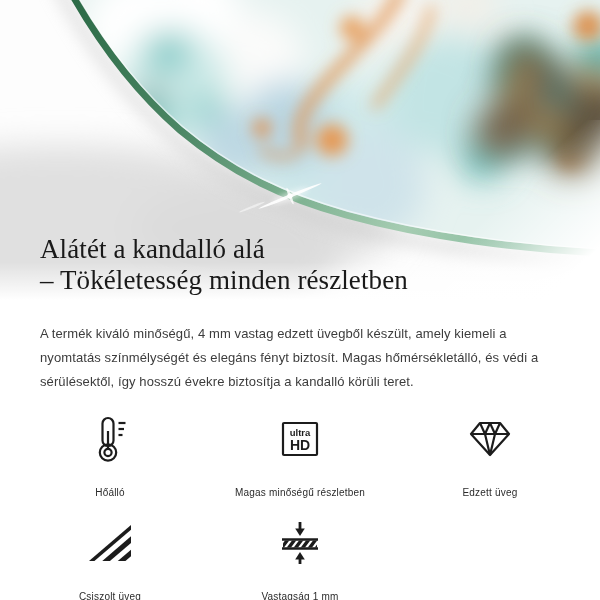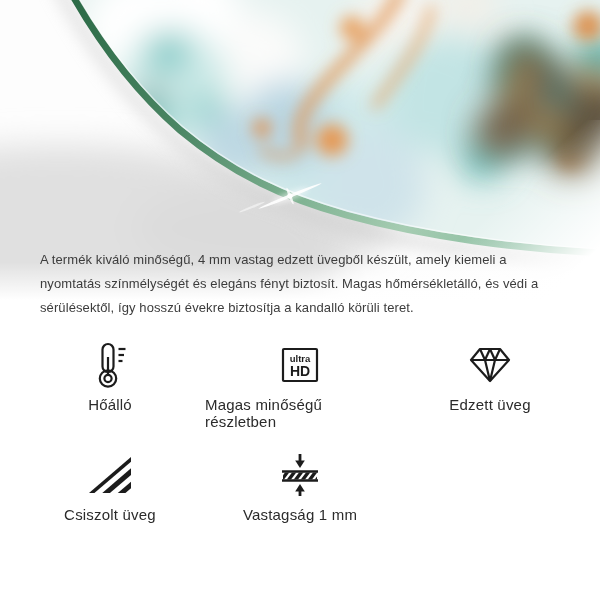--- a/index.html
+++ b/index.html
@@ -8,30 +8,30 @@
     font-family:"Liberation Sans",sans-serif;color:#1a1a1a;position:relative;
   }
   .hero{position:relative;width:600px;height:300px;}
   .hero svg{display:block;}
   .content{position:relative;margin-top:-66px;padding:0 40px;z-index:2;}
   h1{
     margin:0;font-family:"Liberation Serif",serif;font-weight:400;
     font-size:27px;line-height:31px;color:#191919;letter-spacing:.1px;
   }
   .description{
-    margin:14px 0 0;font-size:13px;line-height:24px;color:#3c3c3c;
+    margin:26px 0 0;font-size:13px;line-height:24px;color:#3c3c3c;
     max-width:532px;letter-spacing:.1px;
   }
   .features{
     margin:22px -25px 0;display:grid;grid-template-columns:repeat(3,1fr);
     row-gap:22px;
   }
   .feature{display:flex;flex-direction:column;align-items:center;}
   .icon-box{height:46px;display:flex;align-items:center;justify-content:center;}
-  .feature-label{margin-top:8px;font-size:15px;color:#2b2b2b;letter-spacing:.2px;}
+  .feature-label{margin-top:25px;font-size:10px;color:#2b2b2b;letter-spacing:.2px;}
   .ico{stroke:#1c1c1c;fill:none;stroke-width:2.2;}
 </style>
 </head>
 <body>
 
 <div class="hero">
 <svg width="600" height="300" viewBox="0 0 600 300" xmlns="http://www.w3.org/2000/svg">
   <defs>
     <clipPath id="plate">
       <path d="M62,-24 C96,40 134,90 180,130 C234,175 286,198 346,215 C426,237 520,249 602,253 L602,-24 Z"></path>
@@ -132,20 +132,24 @@
     <circle r="2.6" fill="#ffffff"></circle>
   </g>
   <ellipse cx="252" cy="207" rx="14" ry="1.2" transform="rotate(-22 252 207)" fill="#ffffff" opacity=".5"></ellipse>
 
   <rect x="360" y="120" width="240" height="180" fill="url(#fadeGrad)"></rect>
   <rect x="0" y="262" width="600" height="38" fill="url(#bottomBlend)"></rect>
 </svg>
 </div>
 
 <div class="content">
+  <h1>
+    <div>Alátét a kandalló alá</div>
+    <div>– Tökéletesség minden részletben</div>
+  </h1>
 
   <p class="description">A termék kiváló minőségű, 4 mm vastag edzett üvegből készült, amely kiemeli a nyomtatás színmélységét és elegáns fényt biztosít. Magas hőmérsékletálló, és védi a sérülésektől, így hosszú évekre biztosítja a kandalló körüli teret.</p>
 
   <div class="features">
 
     <div class="feature">
       <div class="icon-box">
         <svg width="36" height="46" viewBox="0 0 36 46">
           <rect class="ico" x="10.5" y="2" width="11" height="28" rx="5.5"></rect>
           <circle class="ico" cx="16" cy="36.5" r="8.2"></circle>

